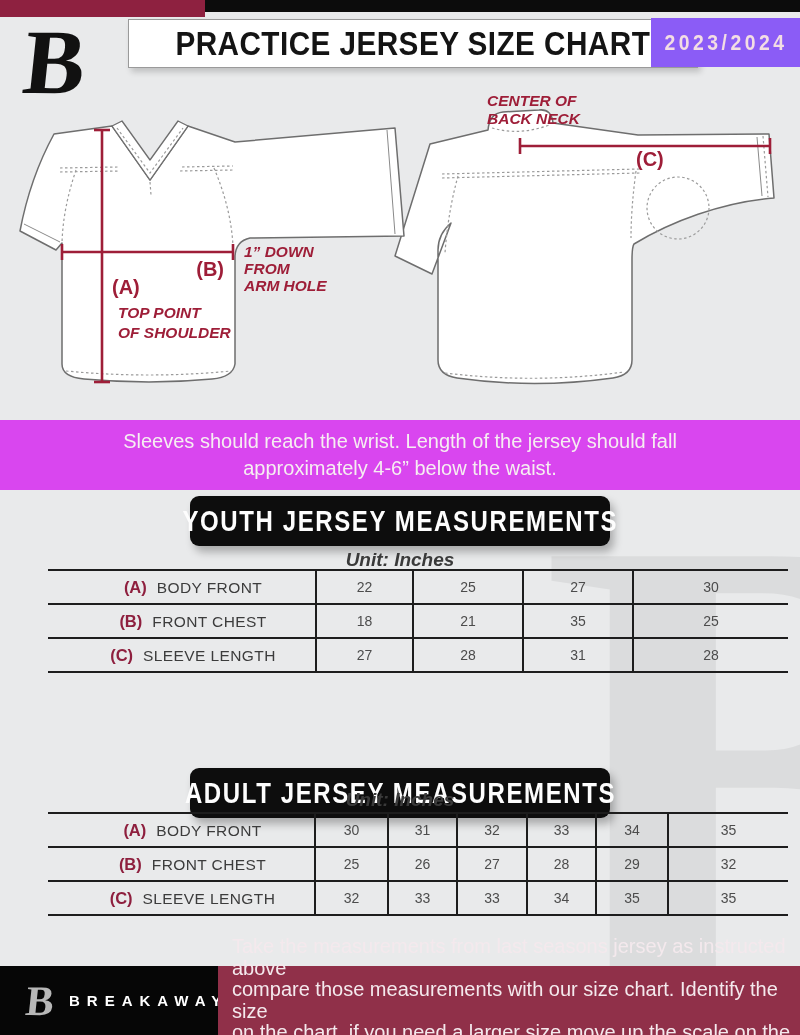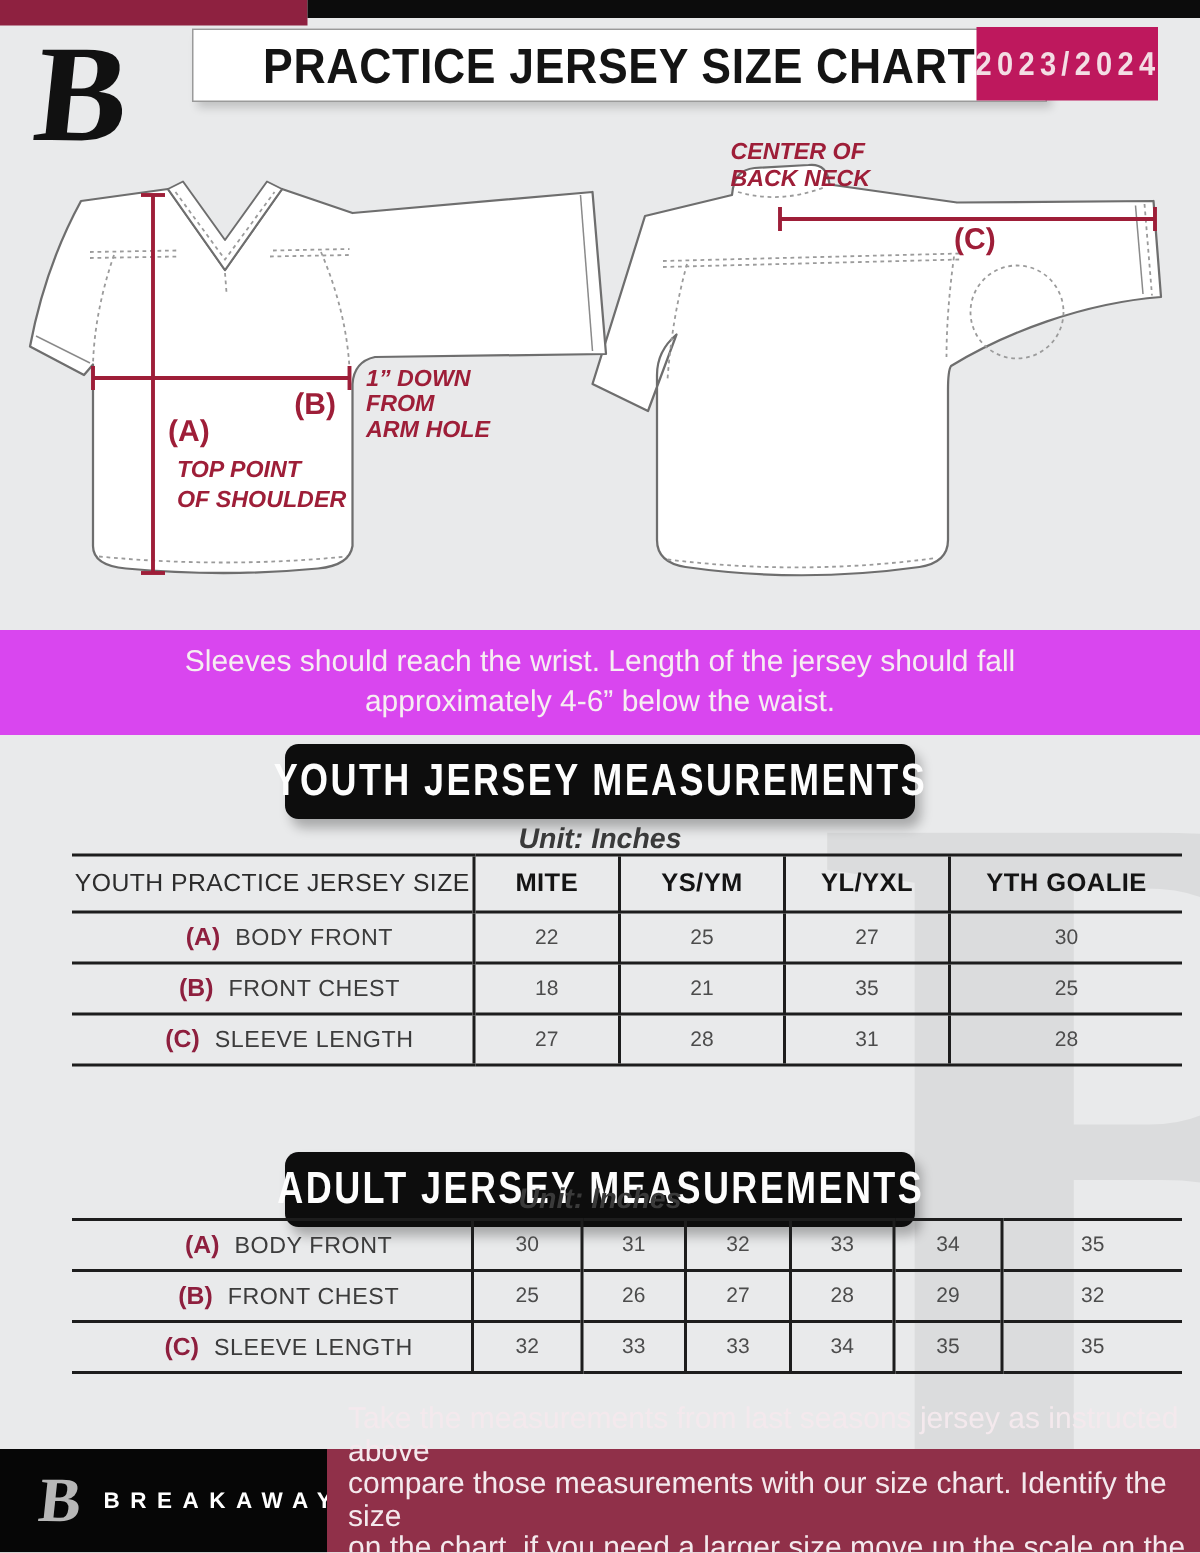--- a/index.html
+++ b/index.html
@@ -24,21 +24,21 @@
     left:128px; top:19px; width:570px; height:49px; background:#ffffff;
     border:1px solid #9a9a9a; box-sizing:border-box; z-index:3;
     display:flex; align-items:center; justify-content:center;
     box-shadow:3px 4px 6px rgba(0,0,0,0.18);
   }
   .title-box span{
     font-weight:bold; font-size:33px; color:#141414; letter-spacing:0.5px;
     transform:scaleX(0.9); white-space:nowrap;
   }
   .year-box{
-    left:651px; top:18px; width:121px; height:49px; background:#be185d; z-index:3;
+    left:651px; top:18px; width:149px; height:49px; background:#8b5cf6; z-index:3;
     display:flex; align-items:center; justify-content:center;
   }
   .year-box span{
     font-weight:bold; font-size:22px; color:#f3dde4; letter-spacing:4px;
     transform:scaleX(0.88); white-space:nowrap;
   }
   .logo-b{
     left:24px; top:16px; z-index:4;
     font-family:"Liberation Serif", serif; font-weight:bold;
     font-size:92px; line-height:1; color:#111; transform:skewX(-6deg);
@@ -215,32 +215,20 @@
 
   <table class="size" style="top:569px;">
     <colgroup>
       <col style="width:268px">
         <col style="width:97px">
         <col style="width:110px">
       <col style="width:110px">
         <col style="width:155px">
     </colgroup>
     <tbody>
-        <tr class="hrow">
-      <td>
-        <span class="hlabel">YOUTH PRACTICE JERSEY SIZE</span></td>
-      <td class="v">
-        <span class="hsize">MITE</span></td>
-      <td class="v">
-        <span class="hsize">YS/YM</span></td>
-      <td class="v">
-        <span class="hsize">YL/YXL</span></td>
-      <td class="v">
-        <span class="hsize">YTH GOALIE</span></td>
-    </tr>
     <tr class="drow">
       <td class="lab">
         <span class="tag">(A)</span><span class="rowlab">BODY FRONT</span></td>
       <td class="v"><span class="val">22</span></td>
       <td class="v"><span class="val">25</span></td>
       <td class="v"><span class="val">27</span></td>
       <td class="v"><span class="val">30</span></td>
     </tr>
     <tr class="drow">
       <td class="lab">

